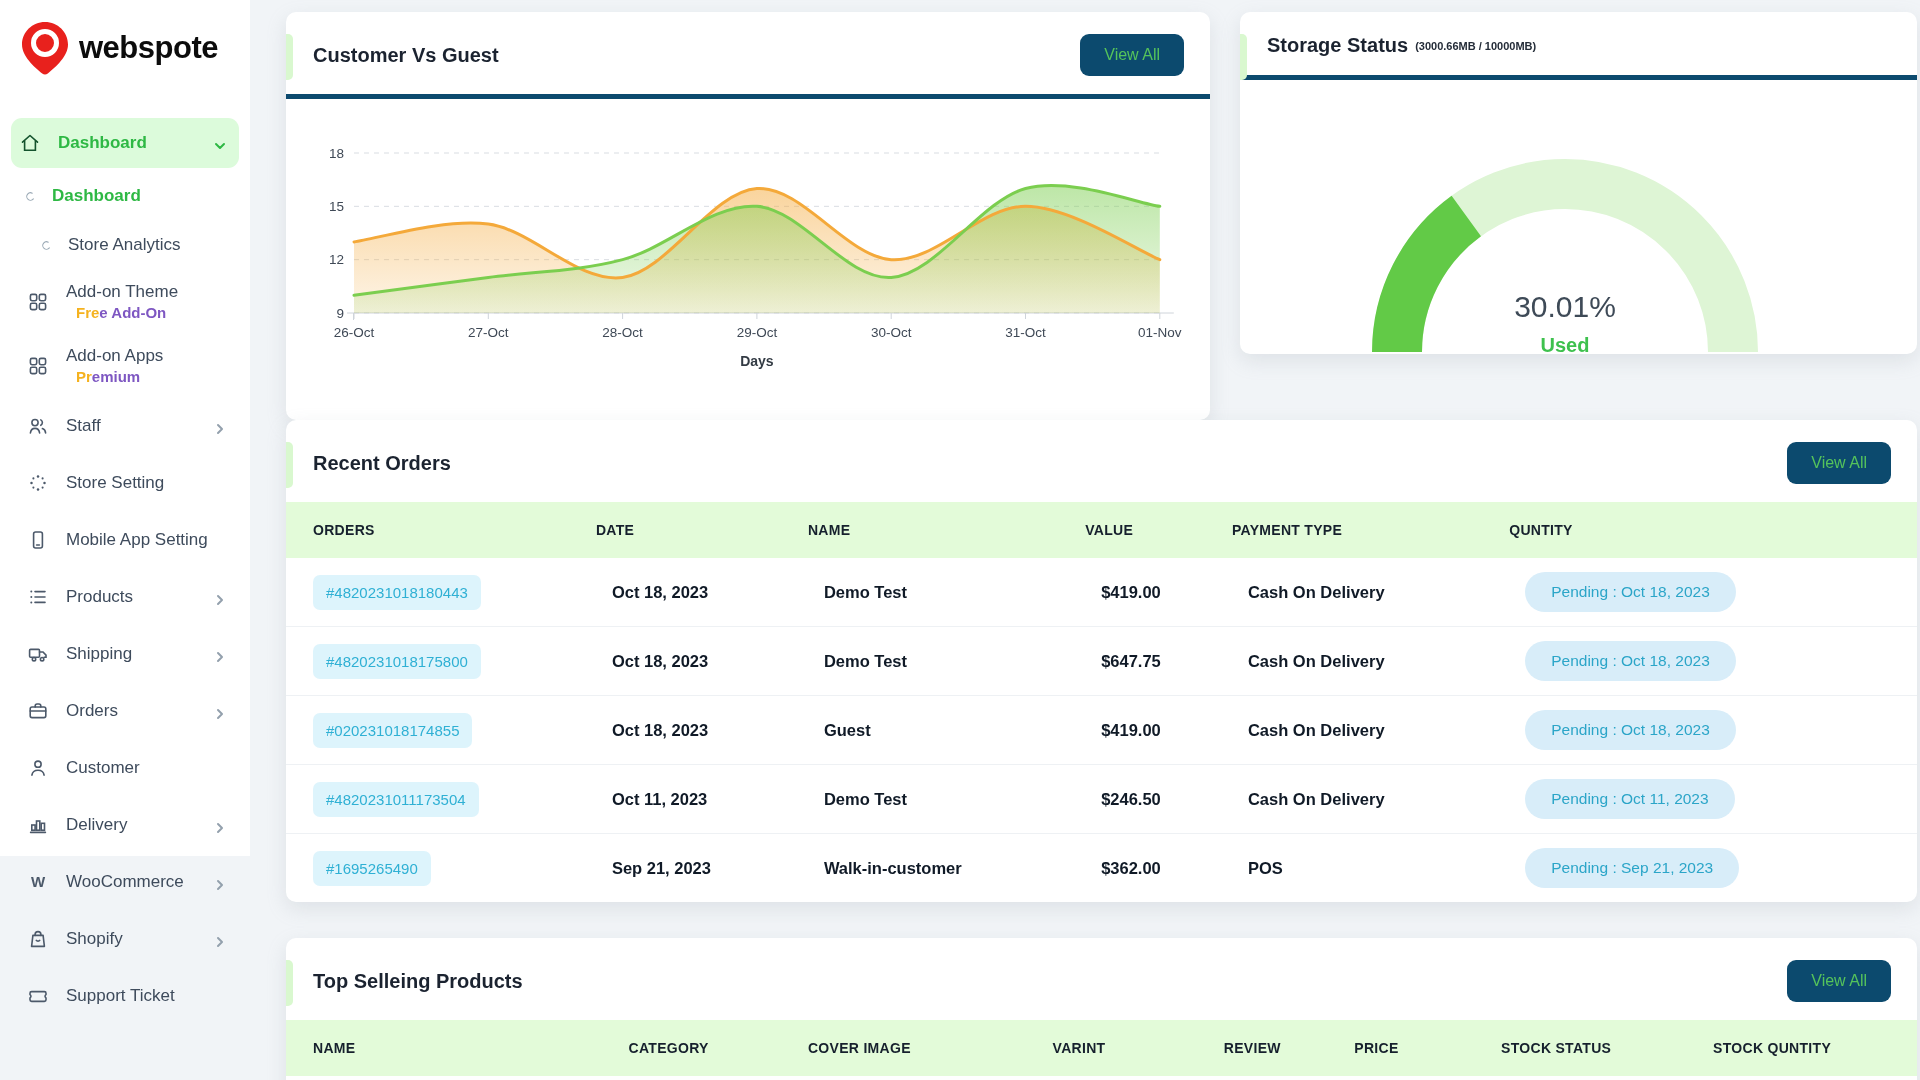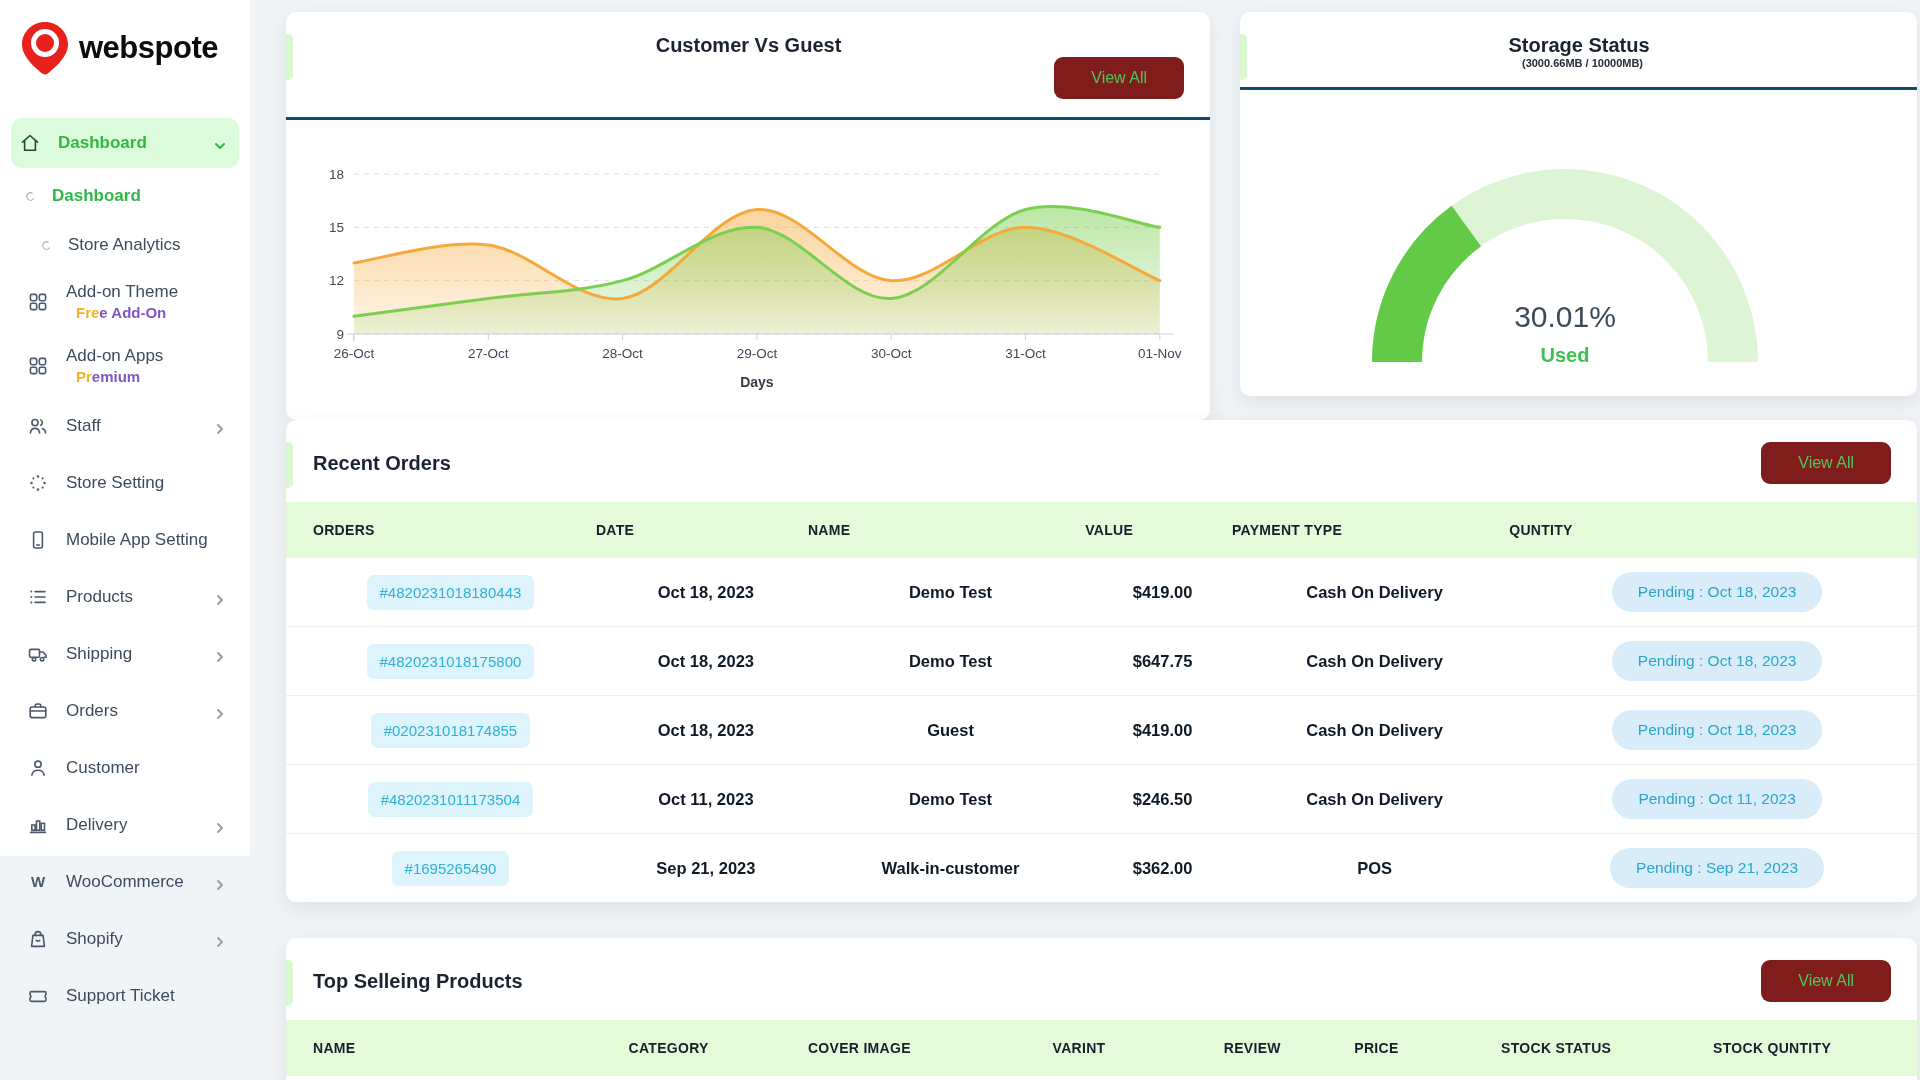--- a/index.html
+++ b/index.html
@@ -32,39 +32,39 @@
   .chev svg { width:12px; height:12px; stroke:#93a0ad; fill:none; stroke-width:2; stroke-linecap:round; stroke-linejoin:round; }
   .nav-item.active .chev svg { stroke:#2eb844; }
 
   
   .main { position:absolute; left:250px; top:0; right:0; padding:12px 3px 0 36px; }
   .card { position:relative; background:#ffffff; border-radius:10px; box-shadow:0 7px 20px rgba(145,155,165,0.20); }
   .accent { position:absolute; left:0; top:22px; width:7px; height:46px; background:#d9f8cf; border-radius:0 5px 5px 0; }
   .card-head { display:flex; align-items:center; padding:22px 26px 18px 27px; }
   .card-title { font-size:20px; font-weight:bold; color:#1b2330; }
   .card-sub { font-size:11px; font-weight:bold; color:#242c38; margin-left:7px; }
-  .view-all { margin-left:auto; background:#7f1d1d; color:#55c35b; border:none; border-radius:9px;
-              padding:12px 37px; font-size:16px; font-family:inherit; cursor:pointer; }
-  .divided { border-bottom:3px solid #0c4a6e;flex-direction:column; }
+  .view-all { margin-left:auto; background:#0c4a6e; color:#55c35b; border:none; border-radius:9px;
+              padding:12px 24px; font-size:16px; font-family:inherit; cursor:pointer; }
+  .divided { border-bottom:5px solid #0c4a6e; }
 
   .row1 { display:flex; gap:30px; }
   .chart-card { width:924px; height:408px; }
-  .storage-card { flex:1; height:384px; }
+  .storage-card { flex:1; height:342px; }
   .chart-body { padding:0 6px; }
   .chart-svg { display:block; width:912px; height:300px; }
   .gauge-svg { display:block; width:650px; height:296px; margin-top:4px; }
 
   .orders-card { min-height:420px; }
   .products-card { margin-top:36px; height:300px; overflow:hidden; }
 
   table { width:100%; border-collapse:collapse; }
   thead th { background:#e3fbd9; color:#16202d; font-size:14px; letter-spacing:0.3px; text-align:left;
              padding:20px 8px 20px 0; font-weight:bold; }
   thead th:first-child { padding-left:27px; }
-  tbody td { padding:14px 8px 14px 16px; border-bottom:1px solid #eef1f4; font-size:16.5px; font-weight:bold; color:#101a27;text-align:center; }
+  tbody td { padding:14px 8px 14px 16px; border-bottom:1px solid #eef1f4; font-size:16.5px; font-weight:bold; color:#101a27; }
   tbody tr:last-child td { border-bottom:none; }
   tbody td:first-child { padding-left:27px; }
   .order-pill { display:inline-block; background:#ddf4fc; color:#2fb0d4; font-size:15px; font-weight:normal;
                 padding:9px 13px; border-radius:7px; cursor:pointer; }
   .status-pill { display:inline-block; background:#d8edf9; color:#2ba5c8; font-size:15.5px; font-weight:normal;
                  padding:11px 26px; border-radius:999px; }
 
   .gauge-wrap { position:relative; }
 </style>
 </head>

